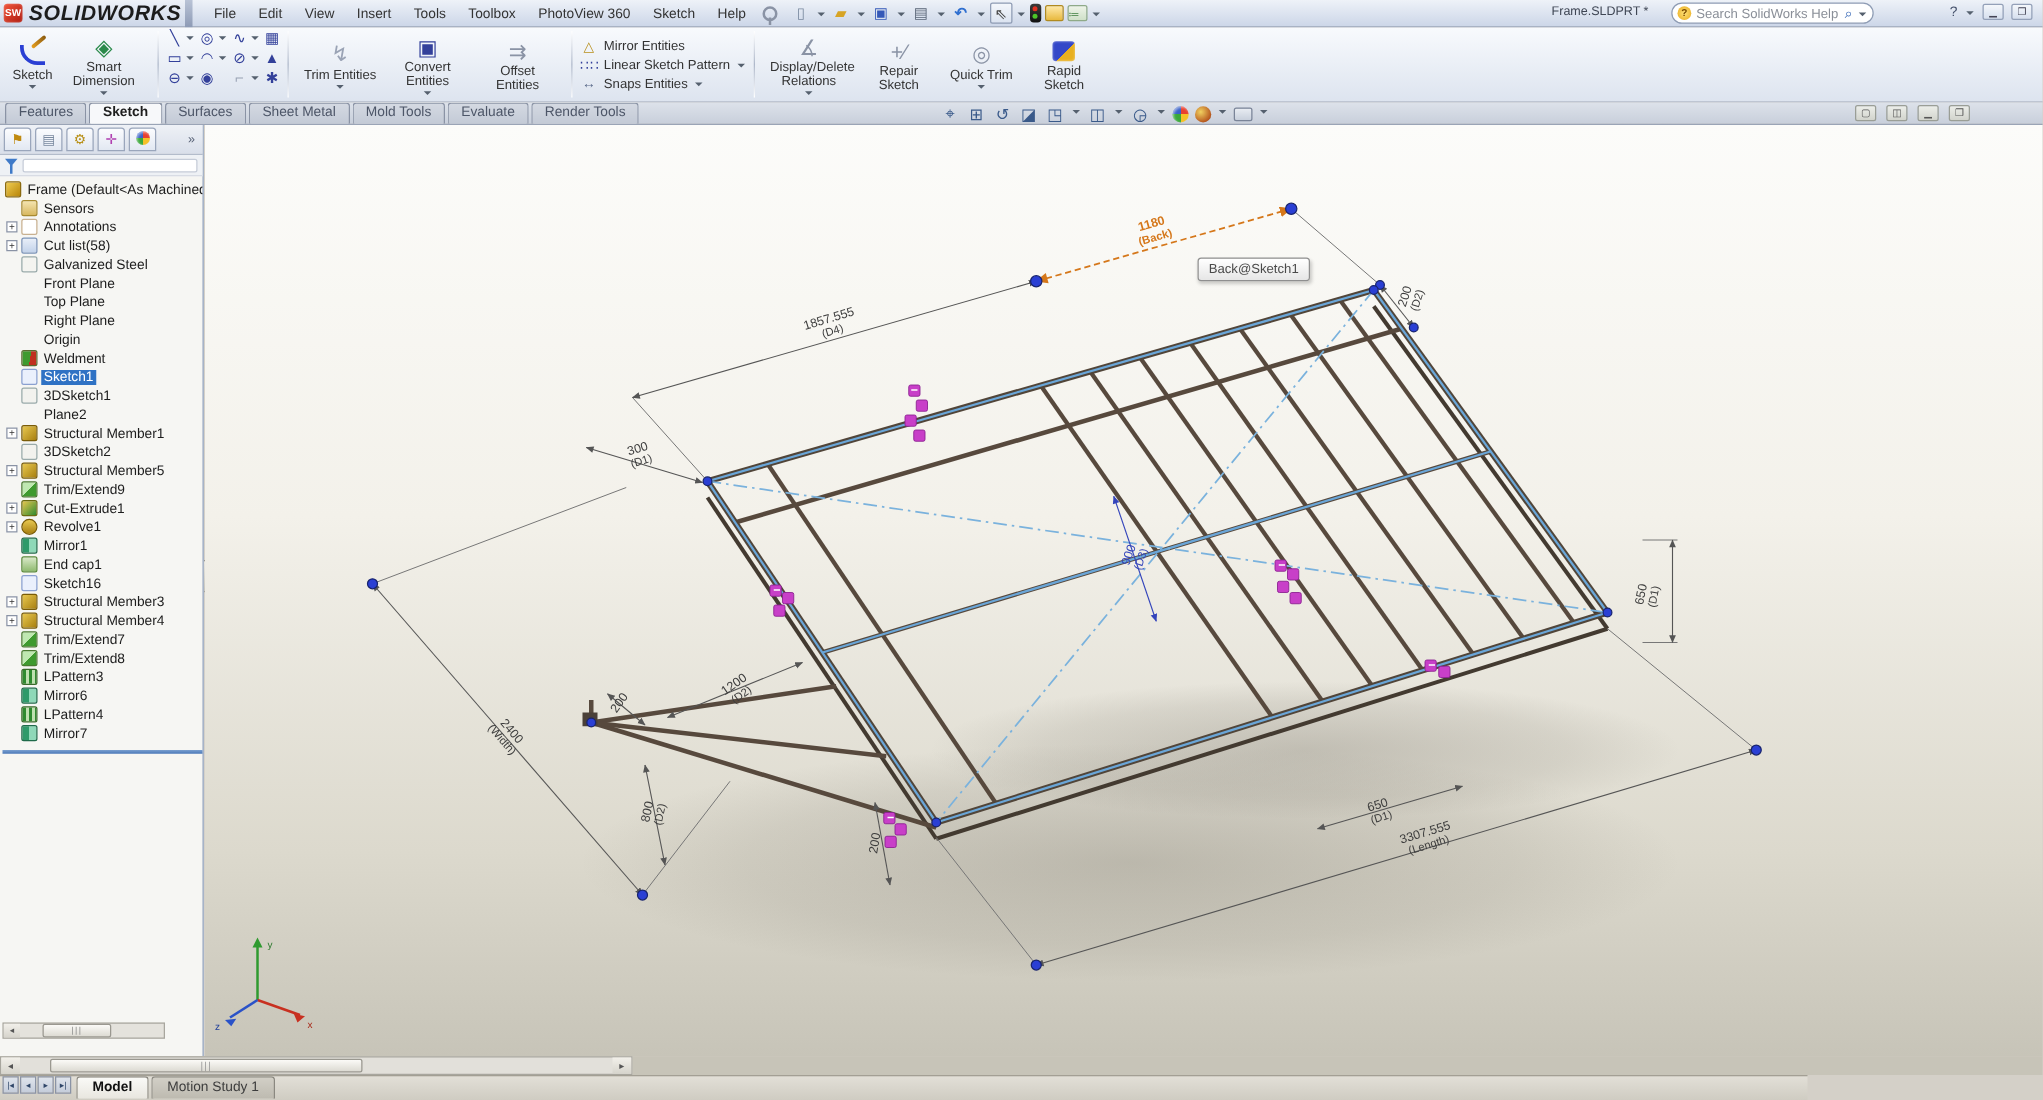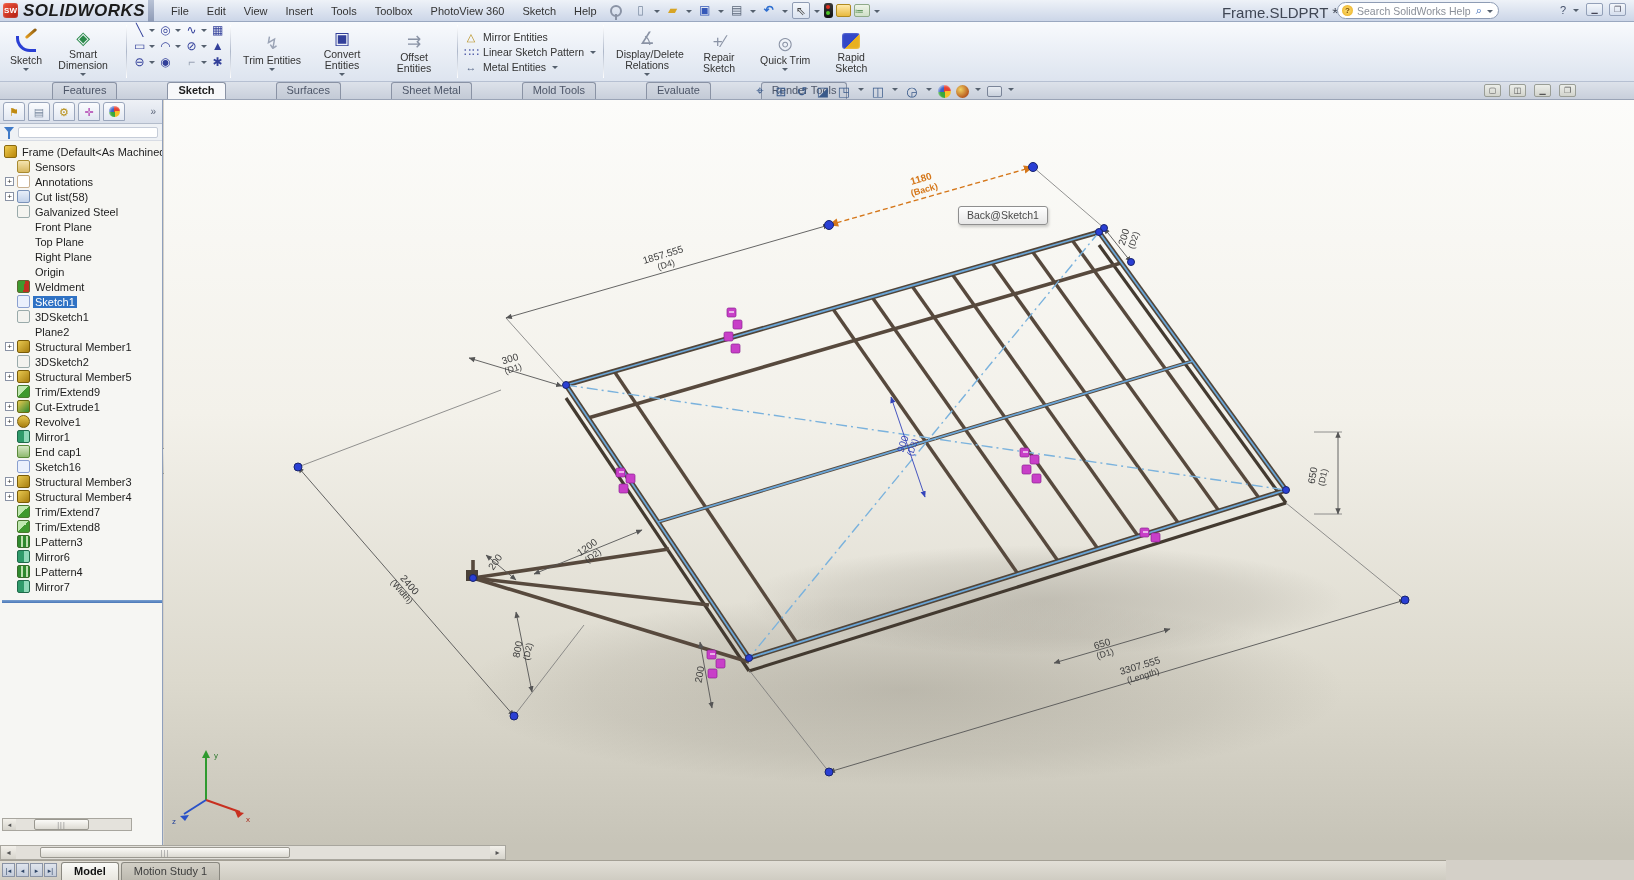--- a/index.html
+++ b/index.html
@@ -24,21 +24,21 @@
   .dd6 { width:0; height:0; border:3px solid transparent; border-top-color:#55606e; margin:0 1px; position:relative; top:2px; }
   .ql-new { color:#7a8aa0; } .ql-open { color:#d7a425; } .ql-save { color:#3558b8; }
   .ql-print { color:#5a6678; } .ql-undo { color:#2f6fd0; font-weight:bold; }
   .ql-select { border:1px solid #8f9cb4; background:linear-gradient(#f4f7fb,#dbe3f0); color:#444; }
   .ql-rebuild { background:linear-gradient(#3a3a3a,#111); border-radius:3px; width:9px; height:15px; position:relative; }
   .ql-rebuild::before { content:""; position:absolute; left:2.5px; top:2px; width:4px; height:4px; border-radius:50%; background:#e03020; }
   .ql-rebuild::after  { content:""; position:absolute; left:2.5px; top:8px; width:4px; height:4px; border-radius:50%; background:#4cc428; }
   .ql-options { background:linear-gradient(#ffe9a8,#e8b93f); border:1px solid #b08a20; border-radius:2px; width:15px; height:13px; }
   .ql-task { background:linear-gradient(#eef4e8,#cfe0c8); border:1px solid #8faa88; border-radius:2px; width:16px; height:13px;
     color:#3f7f3f; font-size:9px; line-height:12px; }
-  #doc-title { position:absolute; left:1190px; top:4px; width:180px; text-align:center; color:#3f4654; font-size:15px; }
+  #doc-title { position:absolute; left:1190px; top:4px; width:180px; text-align:center; color:#3f4654; font-size:10px; }
   #help-search { position:absolute; left:1337px; top:2px; width:162px; height:17px; background:#fff; border:1px solid #8e9cb4;
     border-radius:9px; display:flex; align-items:center; font-size:10.5px; color:#8a8f98; padding:0 4px; gap:4px; }
   #help-search .qm { width:11px; height:11px; border-radius:50%; background:radial-gradient(#ffe37a,#e8a818); color:#7a4a00;
     font:bold 8px/11px "Liberation Sans",sans-serif; text-align:center; }
   #help-search .ph { flex:1; overflow:hidden; white-space:nowrap; }
   #help-search .mag { color:#3a6ab8; font-size:11px; }
   #tb-right { position:absolute; right:8px; top:3px; display:flex; align-items:center; gap:6px; color:#44506a; font-size:11px; }
   .winbtn { width:17px; height:13px; border:1px solid #93a0b8; border-radius:2px; background:linear-gradient(#f4f7fb,#d6dfee);
     font-size:8px; line-height:11px; text-align:center; color:#445; }
 
@@ -65,21 +65,21 @@
   .stack3 { display:flex; flex-direction:column; justify-content:center; gap:2px; font-size:10.5px; color:#333; padding:0 4px; }
   .stack3 .row { display:flex; align-items:center; gap:5px; }
   .stack3 .si { width:14px; text-align:center; color:#9aa3b5; font-size:11px; }
   .mi-mirror { color:#b8901f !important; } .mi-grid { color:#33409a !important; letter-spacing:1px; } .mi-move { color:#5a6a8a !important; }
 
   
   #tabstrip { position:absolute; left:0; top:82px; width:1634px; height:18px;
     background:linear-gradient(#dde2ea,#c8cfdb); border-bottom:1px solid #9aa4b6; font-size:11px; }
   #cmdtabs { position:absolute; left:4px; bottom:0; display:flex; gap:2px; }
   .ctab { padding:1px 10px 2px; border:1px solid #8a93a5; border-bottom:none; border-radius:3px 3px 0 0;
-    background:linear-gradient(#d4d9e2,#c3cad6); color:#4d5668;margin-left:48px; }
+    background:linear-gradient(#d4d9e2,#c3cad6); color:#4d5668; }
   .ctab.active { background:#f7f8fa; color:#1e1e1e; font-weight:bold; padding-bottom:3px; }
   #headsup { position:absolute; left:752px; top:1px; display:flex; align-items:center; gap:5px;
     font-size:13px; color:#3a5a8a; }
   #headsup .hic { width:16px; text-align:center; }
   #headsup .dd6 { top:0; }
   .ball { width:13px; height:13px; border-radius:50%;
     background:conic-gradient(#e84030 0 25%, #f5c028 25% 50%, #3aa83a 50% 75%, #3a62c8 75% 100%); box-shadow:inset 1px 1px 2px #fff8; }
   .ball2 { width:13px; height:13px; border-radius:50%; background:radial-gradient(circle at 35% 35%, #f0d060, #b85a20 70%, #6a3010); }
   .cam { width:15px; height:11px; border:1px solid #7a8498; border-radius:2px; background:linear-gradient(#e8ecf2,#c8d0dc); }
   #docwin { position:absolute; right:58px; top:2px; display:flex; gap:8px; }
@@ -151,21 +151,21 @@
 
   
   #scrollstrip { position:absolute; left:0; top:845px; width:1634px; height:15px; background:#c7c4b8; }
   #hscroll { position:absolute; left:0; top:0; width:506px; height:15px; background:#e2e0da; border:1px solid #a8a69e;
     display:flex; align-items:center; font-size:8px; color:#555; }
   #hscroll .sbtn { width:15px; height:13px; text-align:center; line-height:13px; background:linear-gradient(#f2f0ea,#d6d4cc); }
   #hscroll .sthumb { width:250px; height:11px; margin-left:24px; background:linear-gradient(#fbfaf7,#dcdad2);
     border:1px solid #9a9890; border-radius:2px; text-align:center; line-height:9px; color:#999; letter-spacing:1px; }
   #hscroll .sbtn.right { margin-left:auto; }
   #bottombar { position:absolute; left:0; top:860px; width:1446px; height:20px;
-    background:linear-gradient(#e2dfd7,#cfccc2); border-top:1px solid #a39f94; display:flex; align-items:center; font-size:11px; }
+    background:linear-gradient(#e2dfd7,#cfccc2); border-top:1px solid #a39f94; display:flex; align-items:flex-start; font-size:11px; }
   #navbtns { display:flex; gap:1px; padding:0 4px 1px 2px; }
   #navbtns .nbtn { width:13px; height:14px; background:linear-gradient(#dfe4ec,#c4ccda); border:1px solid #8a93a5;
     font-size:7px; line-height:13px; text-align:center; color:#2f4668; }
   .btab { padding:2px 12px 3px; border:1px solid #8a8880; border-bottom:none; border-radius:3px 3px 0 0;
     background:linear-gradient(#d2cfc6,#bdbab0); color:#3d3d3d; margin-right:2px; }
   .btab.active { background:linear-gradient(#fafaf7,#e8e6df); font-weight:bold; color:#111; }
 </style>
 </head>
 <body>
 
@@ -306,21 +306,21 @@
       <span class="si mi-mirror">△</span>
       <span>Mirror Entities</span>
     </span>
     <span class="row">
       <span class="si mi-grid">∷∷</span>
       <span>Linear Sketch Pattern</span>
       <span class="dd6"></span>
     </span>
     <span class="row">
       <span class="si mi-move">↔</span>
-      <span>Metal Entities</span>
+      <span>Snaps Entities</span>
       <span class="dd6"></span>
     </span>
   </div>
   <div class="rsep"></div>
   <div class="rgroup">
     <div class="rbtn">
       <span class="ic" style="color:#8a93a5">∡</span>
       <span class="lbl">Display/Delete Relations</span>
       <span class="dd6"></span>
     </div>

